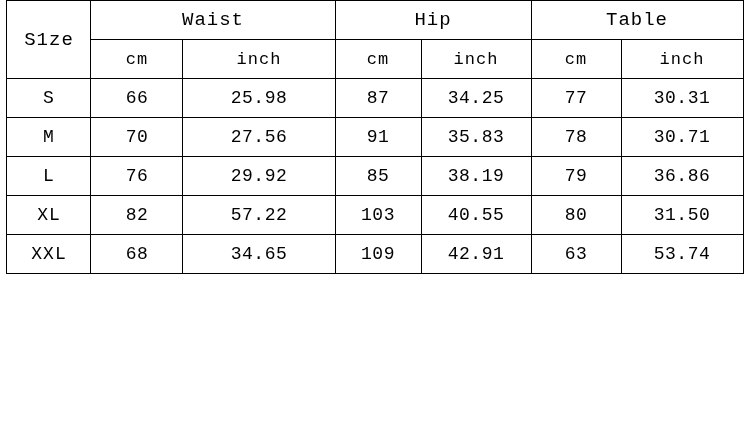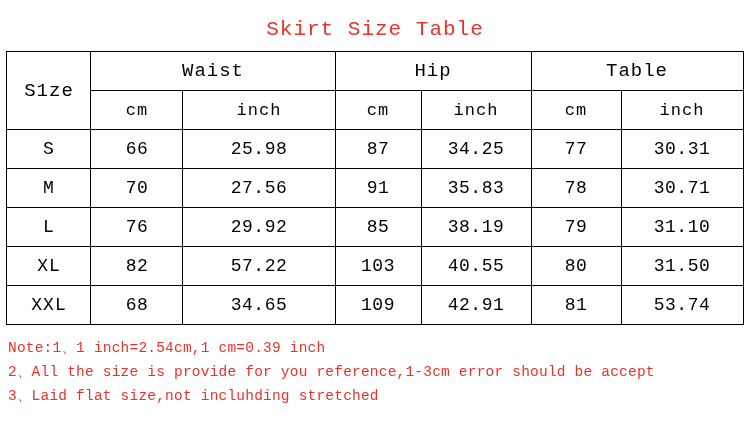--- a/index.html
+++ b/index.html
@@ -86,21 +86,20 @@
   col.c-hcm    { width: 86px; }
   col.c-hinch  { width: 110px; }
   col.c-lcm    { width: 90px; }
   col.c-linch  { width: 122px; }
 </style>
 </head>
 <body>
 
 <div class="page">
 
-  <h1 class="title">Skirt Size Table</h1>
 
   <table class="size-table">
     <colgroup>
       <col class="c-size">
         <col class="c-wcm">
         <col class="c-winch">
       <col class="c-hcm">
         <col class="c-hinch">
         <col class="c-lcm">
         <col class="c-linch">
@@ -140,42 +139,37 @@
         <td class="cell">78</td>
         <td class="cell">30.71</td>
       </tr>
       <tr>
         <td class="cell cell-size">L</td>
         <td class="cell">76</td>
         <td class="cell">29.92</td>
         <td class="cell">85</td>
         <td class="cell">38.19</td>
         <td class="cell">79</td>
-        <td class="cell">31.10</td>
+        <td class="cell">36.86</td>
       </tr>
       <tr>
         <td class="cell cell-size">XL</td>
         <td class="cell">82</td>
         <td class="cell">57.22</td>
         <td class="cell">103</td>
         <td class="cell">40.55</td>
         <td class="cell">80</td>
         <td class="cell">31.50</td>
       </tr>
       <tr>
         <td class="cell cell-size">XXL</td>
         <td class="cell">68</td>
         <td class="cell">34.65</td>
         <td class="cell">109</td>
         <td class="cell">42.91</td>
-        <td class="cell">81</td>
+        <td class="cell">63</td>
         <td class="cell">53.74</td>
       </tr>
     </tbody>
   </table>
 
-  <div class="notes">
-    <div>Note:1、1 inch=2.54cm,1 cm=0.39 inch</div>
-    <div>2、All the size is provide for you reference,1-3cm error should be accept</div>
-    <div>3、Laid flat size,not incluhding stretched</div>
-  </div>
 
 </div>
 
 </body></html>

